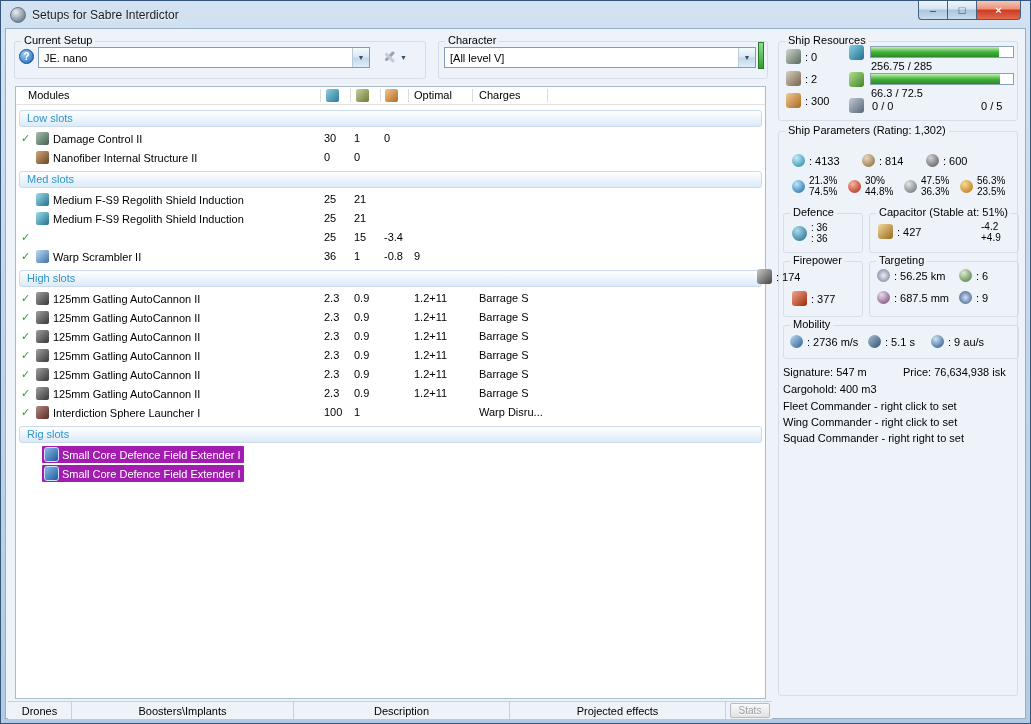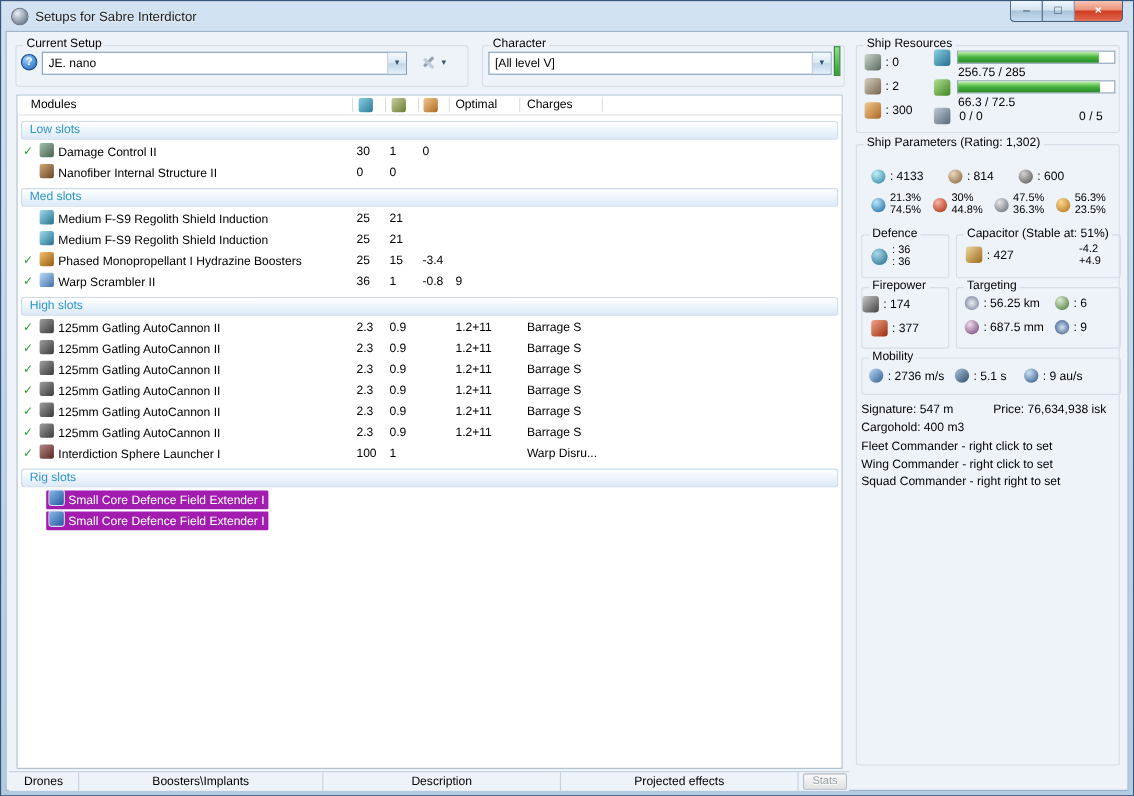--- a/index.html
+++ b/index.html
@@ -30,21 +30,21 @@
   .thead .tht{position:absolute;top:2px;white-space:nowrap}
   .vline{position:absolute;top:2px;height:13px;width:1px;background:#dcdcdc}
   .hicon{position:absolute;top:2px;width:13px;height:13px;border-radius:2px}
   .hi-cpu{background:linear-gradient(135deg,#8ad0e0,#2a7a9a)}
   .hi-pg{background:linear-gradient(135deg,#c8d0a0,#6a7a30)}
   .hi-cap{background:linear-gradient(135deg,#f0c890,#b06a20)}
   .tbody{position:absolute;left:0;right:0;top:19px;bottom:0;overflow:hidden}
   .sect{position:relative;margin:4px 3px 2px 3px;height:17px;line-height:15px;border:1px solid #cbdbec;border-radius:3px;background:linear-gradient(#ffffff,#dceaf8);color:#2d96c8;padding-left:7px}
   .mrow{position:relative;height:19px;line-height:18px}
   .chk{position:absolute;left:5px;top:0;color:#2ca02c;font-weight:bold}
-  .mwrap{position:absolute;left:17px;top:1px;height:17px;display:flex;gap:4px;padding:0 3px;white-space:nowrap}
+  .mwrap{position:absolute;left:17px;top:1px;height:17px;display:flex;align-items:center;gap:4px;padding:0 3px;white-space:nowrap}
   .mwrap.rig{left:26px}
   .mwrap.sel{background:#a21caf;color:#fff;border-radius:1px}
   .mcell{position:absolute;top:0;white-space:nowrap}
   .micon{width:13px;height:13px;border-radius:2px;flex:none}
   .i-dc{background:linear-gradient(135deg,#a8c0b0,#44604e)}
   .i-nano{background:linear-gradient(135deg,#d0a878,#6a4424)}
   .i-shield{background:linear-gradient(135deg,#a0dcec,#22708e)}
   .i-ab{background:linear-gradient(135deg,#f2c470,#9a5810)}
   .i-scram{background:linear-gradient(135deg,#bcdcf4,#3f70a8)}
   .i-gun{background:linear-gradient(135deg,#a0a0a0,#383838)}
@@ -180,24 +180,20 @@
           <div class="mrow">
             <span class="mwrap">
               <span class="micon i-shield"></span>
               <span>Medium F-S9 Regolith Shield Induction</span>
             </span>
             <span class="mcell" style="left: 308px;">25</span>
             <span class="mcell" style="left: 338px;">21</span>
           </div>
           <div class="mrow">
             <span class="chk">✓</span>
-            <span class="mwrap">
-              <span class="micon i-ab"></span>
-              <span>Phased Monopropellant I Hydrazine Boosters</span>
-            </span>
             <span class="mcell" style="left: 308px;">25</span>
             <span class="mcell" style="left: 338px;">15</span>
             <span class="mcell" style="left: 368px;">-3.4</span>
           </div>
           <div class="mrow">
             <span class="chk">✓</span>
             <span class="mwrap">
               <span class="micon i-scram"></span>
               <span>Warp Scrambler II</span>
             </span>
@@ -408,21 +404,21 @@
       <span>: 427</span>
     </div>
     <span class="rstack" style="position:absolute;left:975px;top:192px">
       <span>-4.2</span>
       <span>+4.9</span>
     </span>
 
     <div class="gbox" style="left:777px;top:232px;width:80px;height:56px">
       <span class="glab">Firepower</span>
     </div>
-    <div class="rcell" style="left:778px;top:240px">
+    <div class="rcell" style="left:751px;top:240px">
       <span class="rico c-volley"></span>
       <span>: 174</span>
     </div>
     <div class="rcell" style="left:786px;top:262px">
       <span class="rico c-dps"></span>
       <span>: 377</span>
     </div>
 
     <div class="gbox" style="left:863px;top:232px;width:150px;height:56px">
       <span class="glab">Targeting</span>

